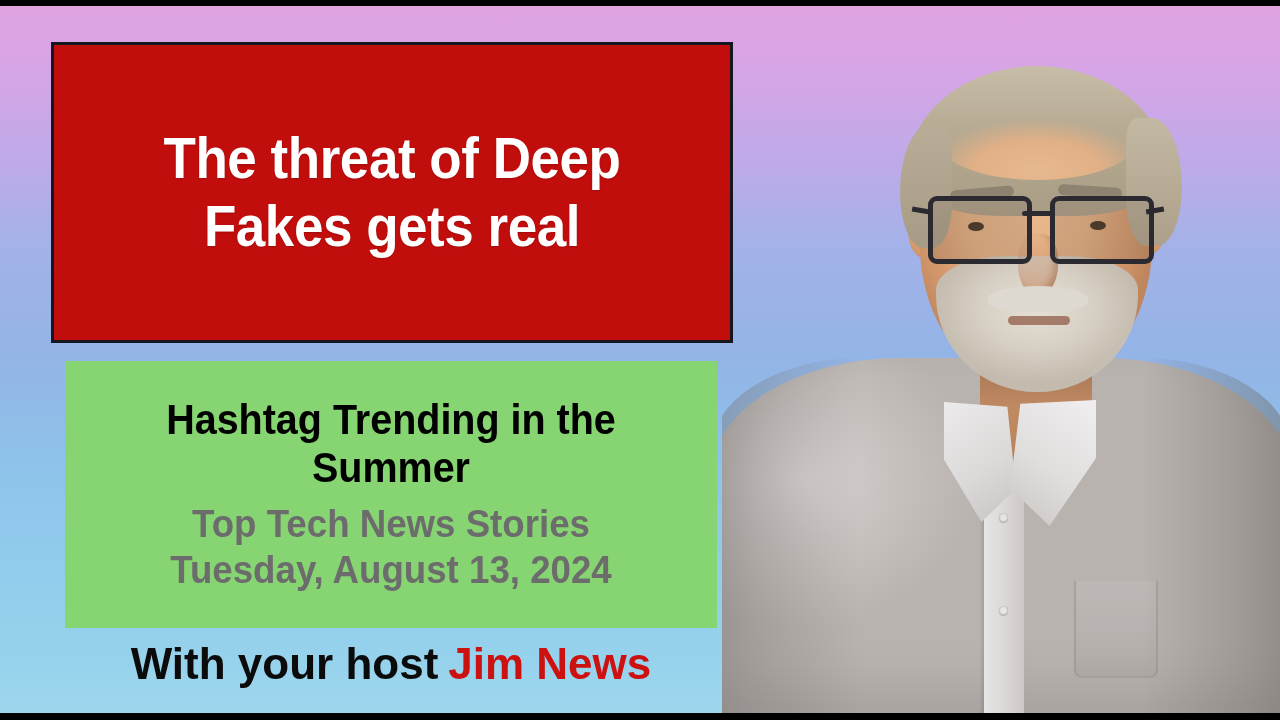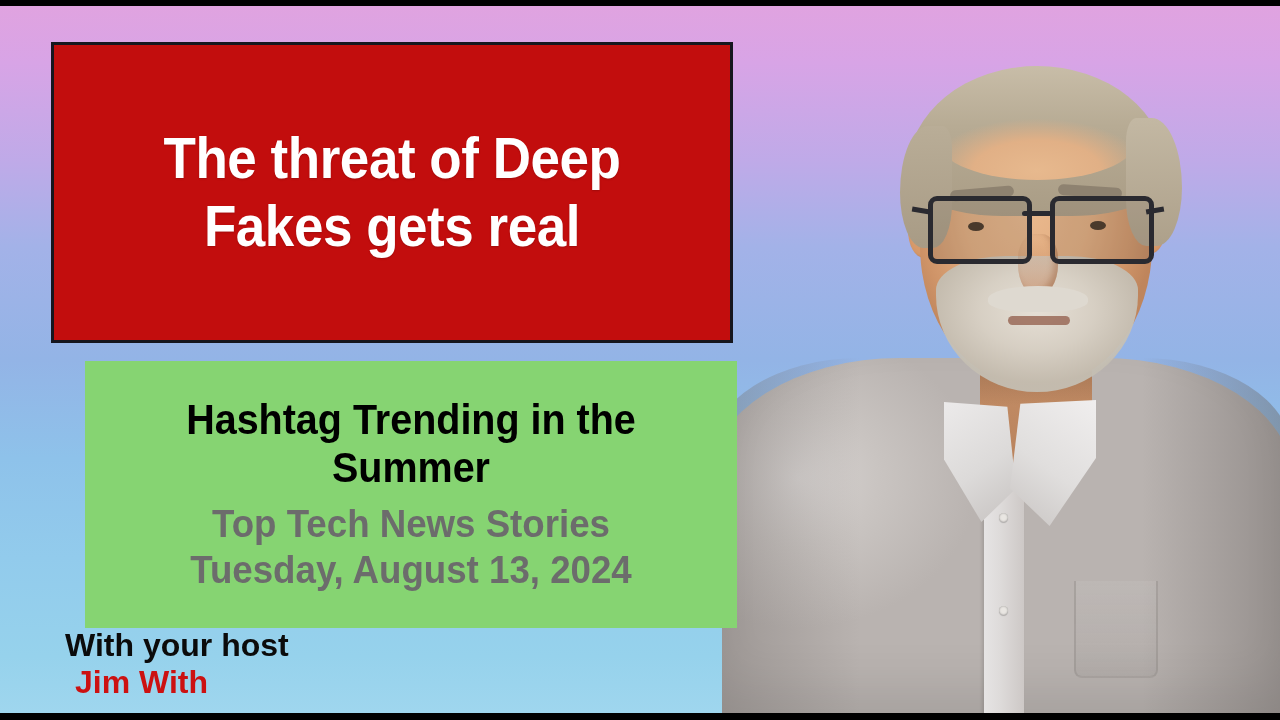--- a/index.html
+++ b/index.html
@@ -198,21 +198,20 @@
     transform:scaleX(.93);
     text-shadow:0 1px 2px rgba(0,0,0,.18);
   }
 
   
   .sub-box{
     position:absolute;left:65px;top:355px;width:652px;height:267px;
     background:#86d472;
     display:flex;flex-direction:column;align-items:center;justify-content:center;
     z-index:20;
-    margin-left:20px;
   }
   .sub-head{
     color:#000000;
     font-family:"Liberation Sans", sans-serif;
     font-weight:bold;
     font-size:42px;
     line-height:1.16;
     text-align:center;
     width:600px;
     transform:scaleX(.94);
@@ -226,27 +225,26 @@
     line-height:1.18;
     text-align:center;
     width:610px;
     transform:scaleX(.94);
     white-space:nowrap;
   }
 
   
   .host-line{
     position:absolute;left:65px;top:634px;width:652px;height:48px;
-    display:flex;align-items:flex-start;justify-content:center;
+    display:flex;align-items:center;justify-content:center;
     z-index:20;
     font-family:"Liberation Sans", sans-serif;
     font-weight:bold;
-    font-size:32px;
+    font-size:44px;
     white-space:nowrap;
-    flex-direction:column;
   }
   .host-pre{color:#0b0b0b;}
   .host-name{color:#cc1111;margin-left:10px;}
 </style>
 </head>
 <body>
 
 <div class="thumb">
 
   <div class="bar-top"></div>
@@ -302,19 +300,19 @@
       <div class="sub-head">
         <div>Hashtag Trending in the</div>
         <div>Summer</div>
       </div>
       <div class="sub-line">Top Tech News Stories</div>
       <div class="sub-line">Tuesday, August 13, 2024</div>
     </div>
 
     <div class="host-line">
       <span class="host-pre">With your host</span>
-      <span class="host-name">Jim With</span>
+      <span class="host-name">Jim News</span>
     </div>
 
   </div>
 
   <div class="bar-bottom"></div>
 </div>
 
 </body></html>

